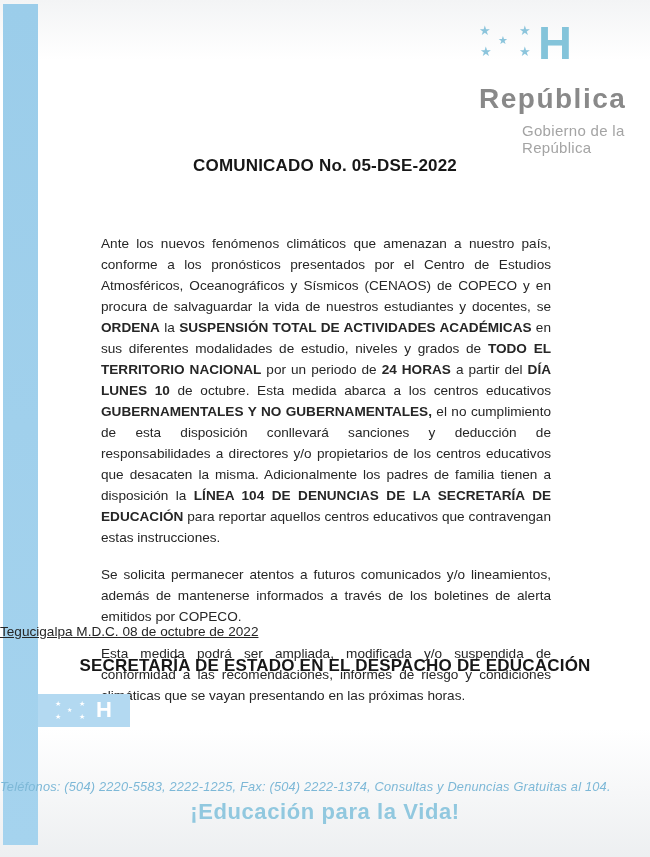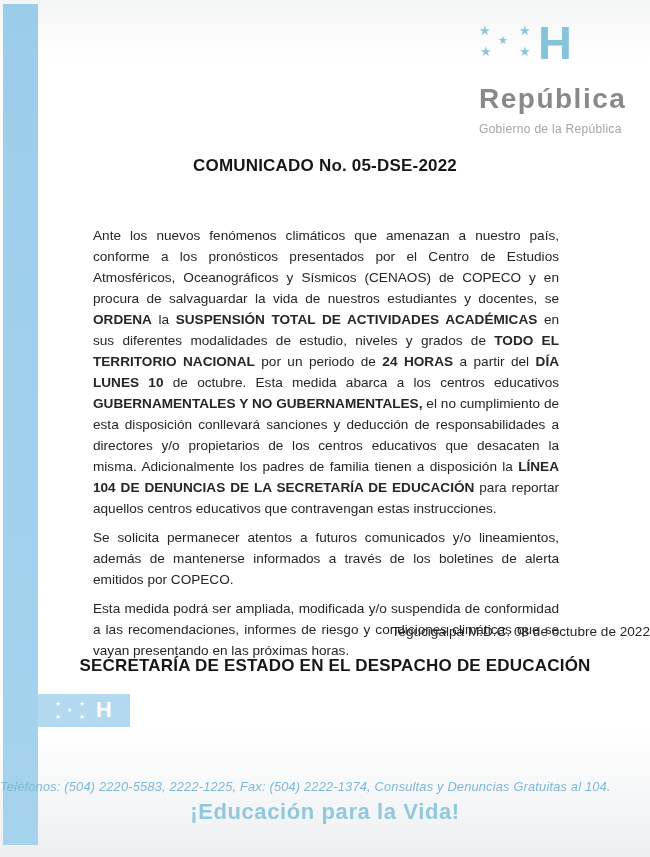--- a/index.html
+++ b/index.html
@@ -27,37 +27,37 @@
   .stars-box .s4 { left:1px;  top:21px; }
   .stars-box .s5 { left:40px; top:21px; }
   .brand-letter {
     position:absolute; left:59px; top:-9px;
     font-size:47px; font-weight:bold; color:#84c4da; letter-spacing:0;
   }
   .brand-name {
     margin-top:15px; font-size:28px; font-weight:bold; color:#898989;
     letter-spacing:1.5px;
   }
-  .brand-subtitle { margin-top:7px; font-size:12px; color:#a4a4a4; letter-spacing:0.3px; }
+  .brand-subtitle { margin-top:7px; font-size:15px; color:#a4a4a4; letter-spacing:0.3px;margin-left:43px; }
 
   
   .doc-title {
     position:absolute; left:0; top:156px; width:650px; text-align:center;
     font-size:17px; font-weight:bold; color:#171717; letter-spacing:0.2px;
   }
   .body-text {
     position:absolute; left:85px; top:217px; width:482px;
     font-size:13.6px; line-height:21px; color:#262626; text-align:justify;
   }
-  .body-text p { margin:8px; }
+  .body-text p { margin:16px; }
   .body-text .bold { font-weight:bold; }
 
   .date-line {
-    position:absolute; left:0; top:624px; width:650px; text-align:right;
-    font-size:13.6px; color:#262626;
+    position:absolute; left:0; top:624px; width:650px; text-align:left;
+    font-size:13.6px; color:#262626;text-decoration:underline;
   }
   .signature-line {
     position:absolute; left:0; top:656px; width:650px; text-align:center;
     font-size:17px; font-weight:bold; color:#171717; letter-spacing:0.2px;padding-left:20px;
   }
 
   
   .footer-logo {
     position:absolute; left:38px; top:694px; width:92px; height:33px;
     background:#b3d9f1; display:flex; align-items:center; padding-left:17px;

